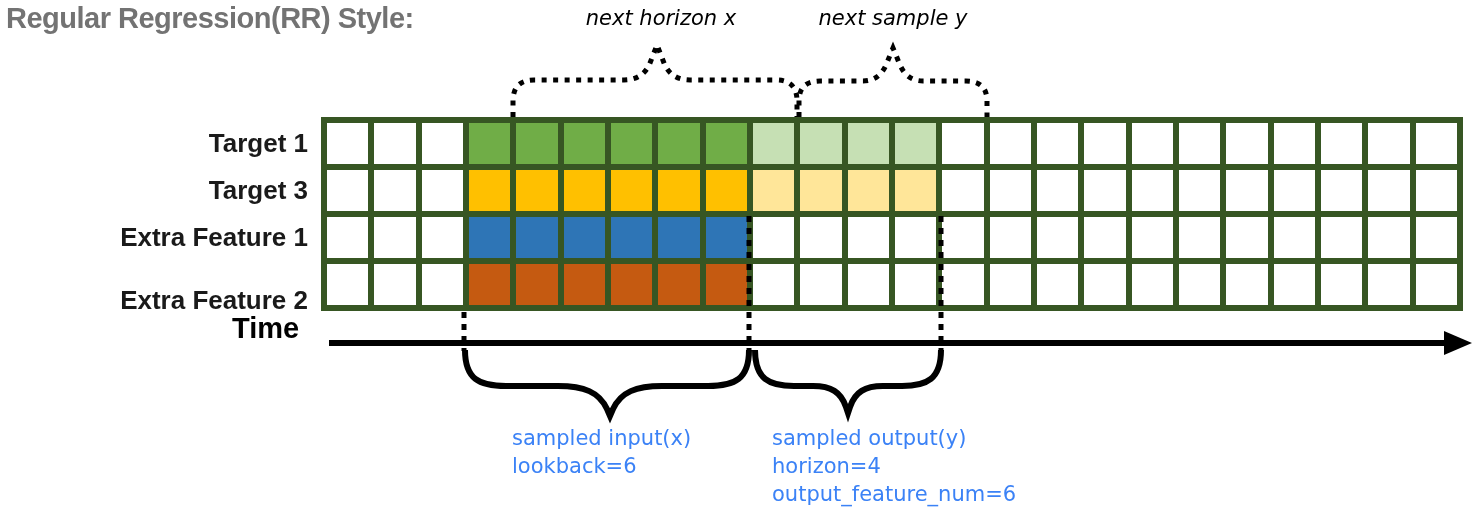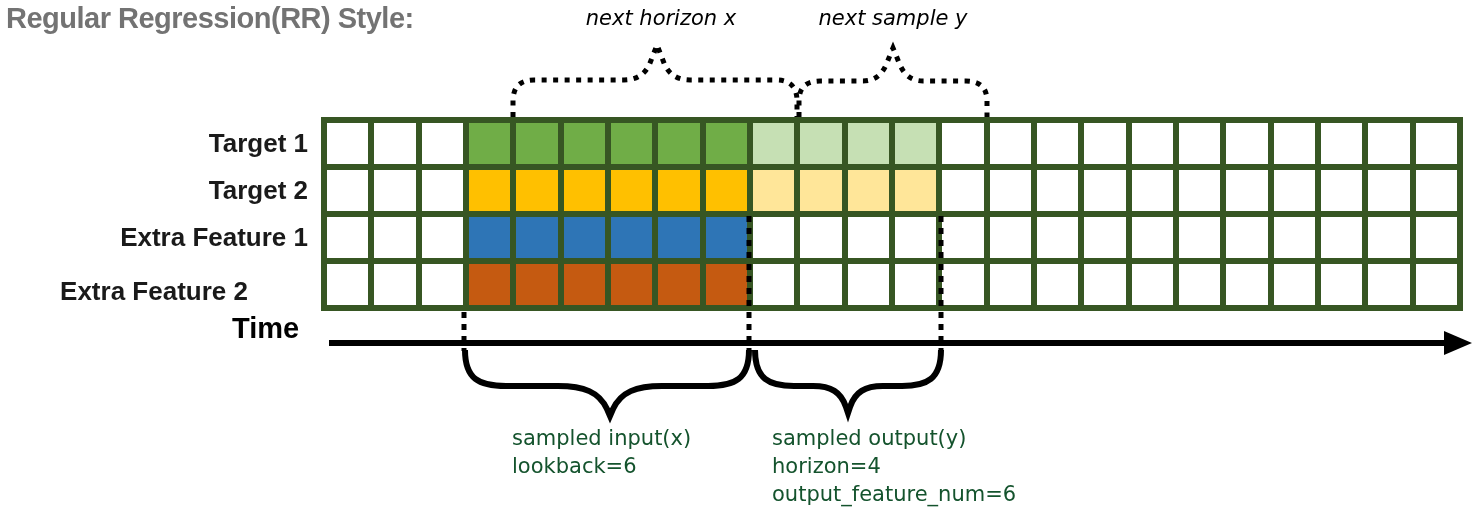--- a/index.html
+++ b/index.html
@@ -28,39 +28,39 @@
   }
   .cell{width:100%;height:100%;}
   .overlay{position:absolute;left:0;top:0;pointer-events:none;}
   .time-label{
     position:absolute;left:232px;top:312px;
     font-size:29px;font-weight:bold;color:#000;
   }
   .ann{
     position:absolute;top:424px;
     font-family:"DejaVu Sans",sans-serif;
-    font-size:21px;line-height:28px;color:#14532d;white-space:nowrap;
+    font-size:21px;line-height:28px;color:#3b82f6;white-space:nowrap;
   }
   .ann-input{left:512px;}
   .ann-output{left:772px;}
 </style>
 </head>
 <body>
 
 <div class="canvas">
 
   <div class="title">Regular Regression(RR) Style:</div>
 
   <div class="next-label next-x">next horizon x</div>
   <div class="next-label next-y">next sample y</div>
 
   <div class="row-label" style="top:128px;">Target 1</div>
-  <div class="row-label" style="top:175px;">Target 2</div>
+  <div class="row-label" style="top:175px;">Target 3</div>
   <div class="row-label" style="top:222px;">Extra Feature 1</div>
-  <div class="row-label" style="top:276px;text-align:center;">Extra Feature 2</div>
+  <div class="row-label" style="top:285px;">Extra Feature 2</div>
 
   <div class="grid" id="grid" style="background: rgb(55, 86, 35); grid-template-columns: repeat(24, 1fr); grid-template-rows: repeat(4, 1fr);">
       <div class="cell" style="background: rgb(255, 255, 255);"></div>
       <div class="cell" style="background: rgb(255, 255, 255);"></div>
       <div class="cell" style="background: rgb(255, 255, 255);"></div>
       <div class="cell" style="background: rgb(112, 173, 71);"></div>
       <div class="cell" style="background: rgb(112, 173, 71);"></div>
       <div class="cell" style="background: rgb(112, 173, 71);"></div>
       <div class="cell" style="background: rgb(112, 173, 71);"></div>
       <div class="cell" style="background: rgb(112, 173, 71);"></div>

